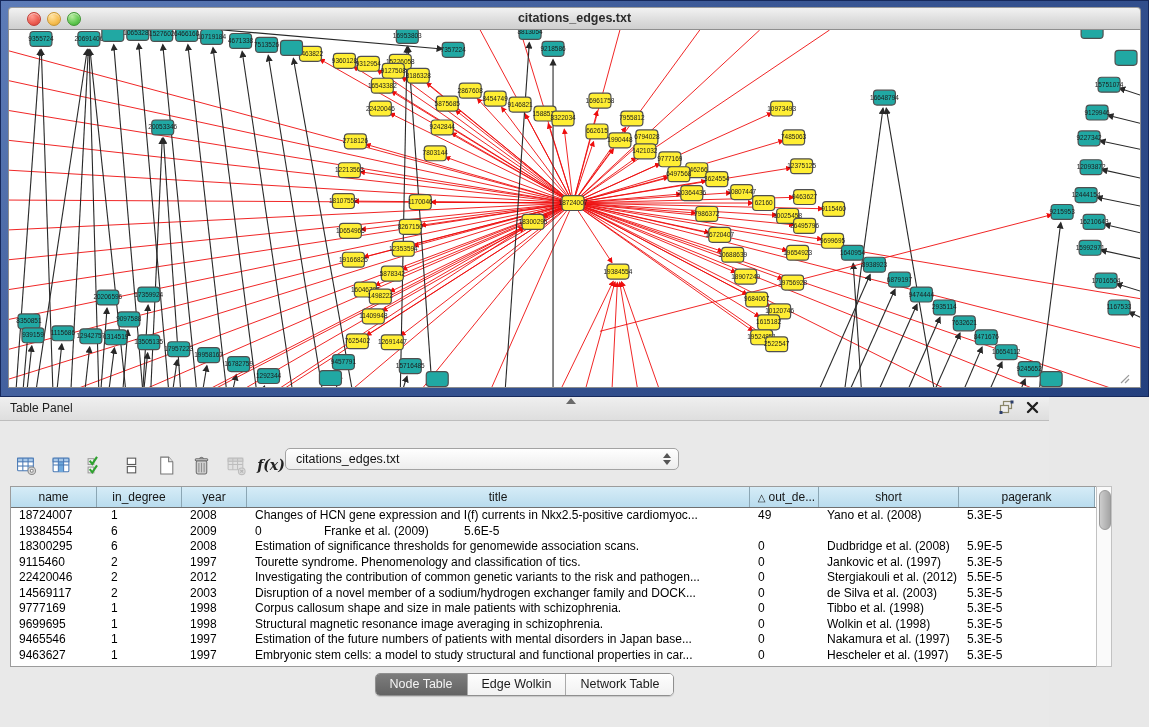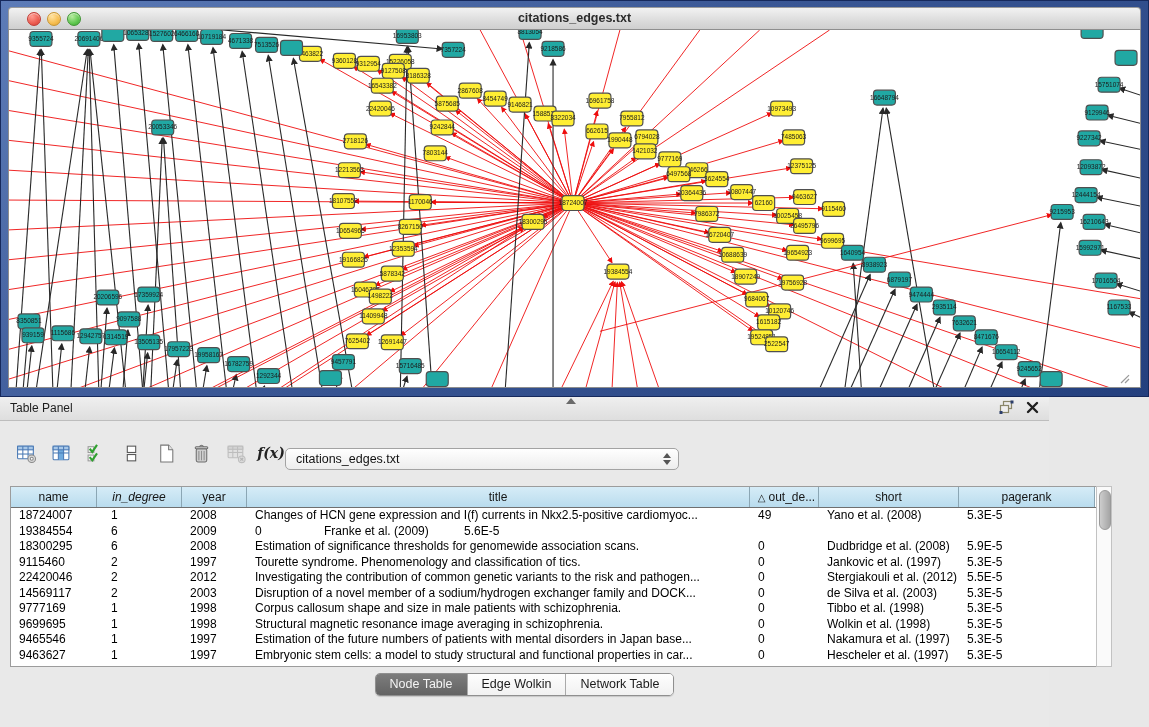--- a/index.html
+++ b/index.html
@@ -27,21 +27,21 @@
   
   .table-panel{position:absolute;left:0;top:397px;width:1049px;height:330px;background:#e9e9e9;}
   .panel-titlebar{position:absolute;left:0;top:0;width:100%;height:23px;
     background:linear-gradient(#efefef,#dedede);border-bottom:1px solid #bdbdbd;}
   .panel-title{position:absolute;left:10px;top:4px;font-size:12px;color:#1d1d1d;}
   .split-handle{position:absolute;left:566px;top:1px;width:0;height:0;
     border-left:5px solid transparent;border-right:5px solid transparent;border-bottom:6px solid #6a6a6a;}
   .panel-titlebar-icons{position:absolute;right:10px;top:3px;display:flex;gap:12px;align-items:center;}
   .panel-titlebar-icons svg{display:block;}
   
-  .tp-toolbar{position:absolute;left:14px;top:44px;height:36px;display:flex;align-items:flex-start;gap:11px;}
+  .tp-toolbar{position:absolute;left:14px;top:44px;height:36px;display:flex;align-items:flex-end;gap:11px;}
   .tb-icon{width:24px;height:24px;display:flex;align-items:center;justify-content:center;cursor:default;}
   .tb-icon svg{width:21px;height:21px;display:block;}
   .fx-label{font-family:"DejaVu Serif",serif;font-style:italic;font-weight:bold;font-size:14px;color:#222;}
   .table-combo{position:absolute;left:285px;top:51px;width:394px;height:22px;
     background:linear-gradient(#ffffff,#ededed);border:1px solid #a3a3a3;border-radius:5px;
     font-size:12.5px;color:#111;line-height:21px;padding-left:10px;box-sizing:border-box;}
   .combo-arrows{position:absolute;right:6px;top:2px;width:11px;height:17px;}
   .combo-arrows .up{width:0;height:0;border-left:4px solid transparent;border-right:4px solid transparent;
      border-bottom:5px solid #555;margin:2px auto 2px;}
   .combo-arrows .down{width:0;height:0;border-left:4px solid transparent;border-right:4px solid transparent;
@@ -597,21 +597,21 @@
     <span>citations_edges.txt</span>
     <div class="combo-arrows">
         <div class="up"></div>
         <div class="down"></div>
       </div>
   </div>
 
   <div class="tp-table" id="tp-table">
       <div class="thead">
         <div class="th" style="width: 86px;">name</div>
-        <div class="th" style="width: 85px; font-style: italic;">in_degree</div>
+        <div class="th" style="width: 85px;">in_degree</div>
         <div class="th" style="width: 65px;">year</div>
         <div class="th" style="width: 503px;">title</div>
         <div class="th sorted" style="width: 69px;"><span class="sort-tri">△</span>out_de...</div>
         <div class="th" style="width: 140px;">short</div>
         <div class="th" style="width: 136px;">pagerank</div>
       </div>
       <div class="trow">
         <div class="td c0" style="width: 86px;">18724007</div>
         <div class="td c1" style="width: 85px;">1</div>
         <div class="td c2" style="width: 65px;">2008</div>

